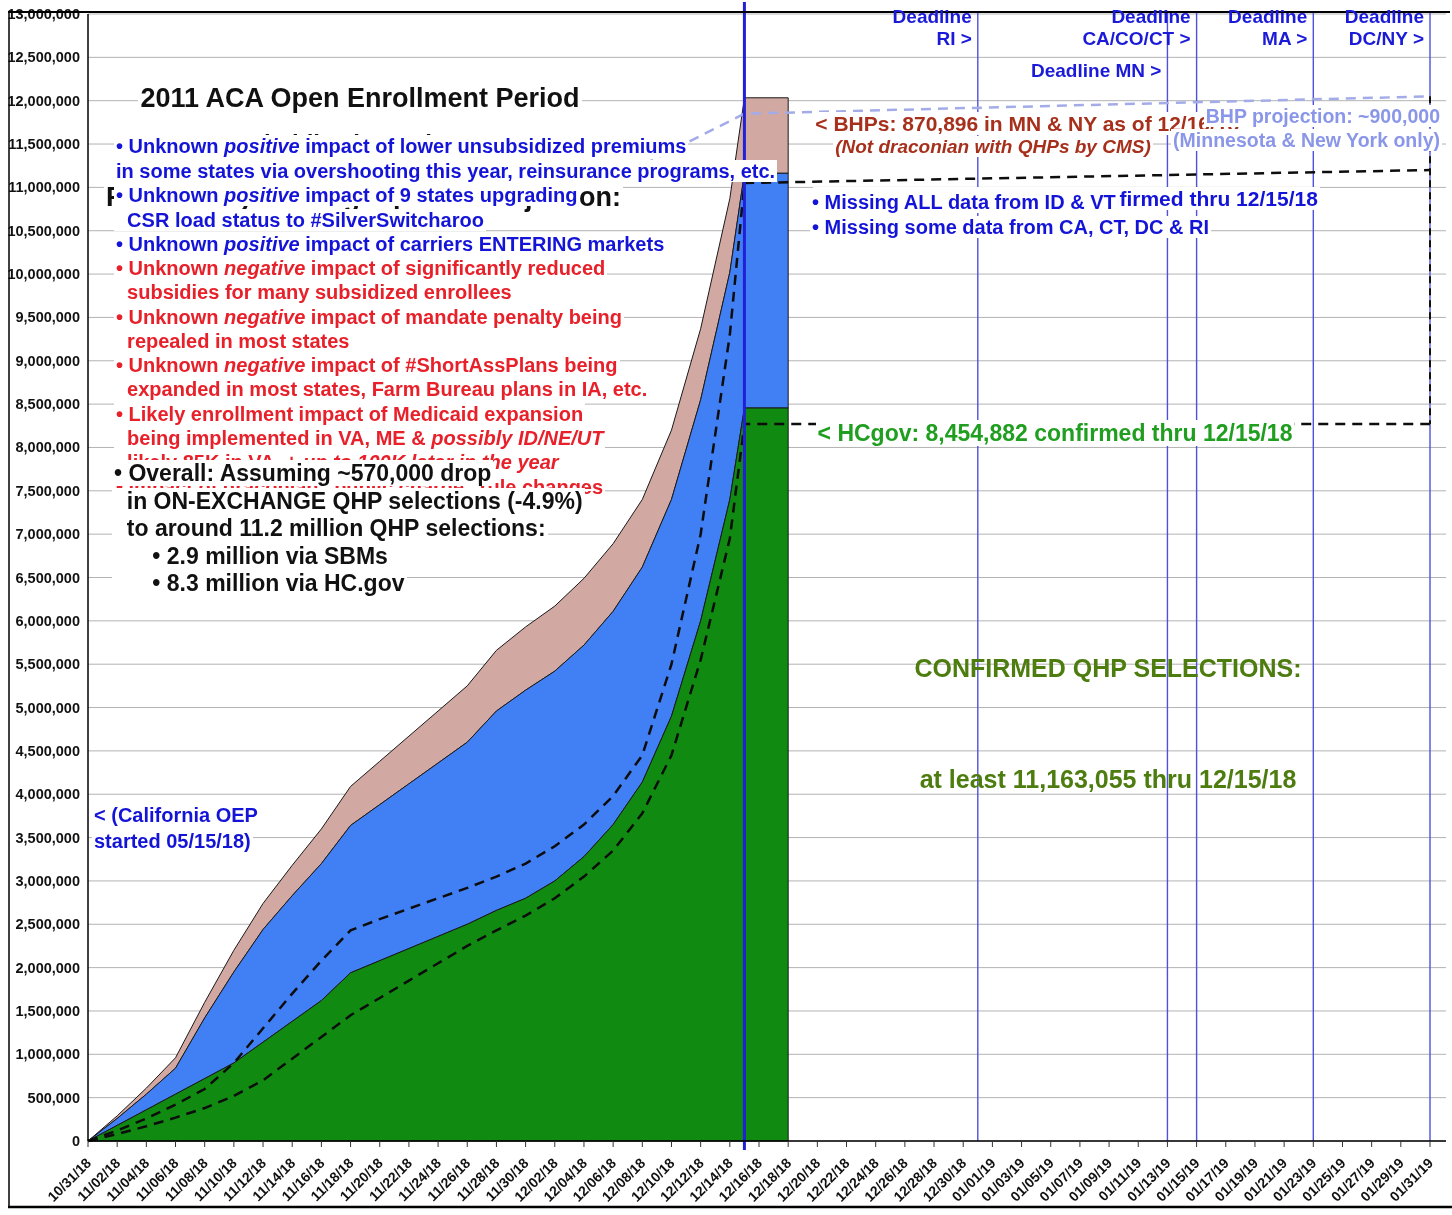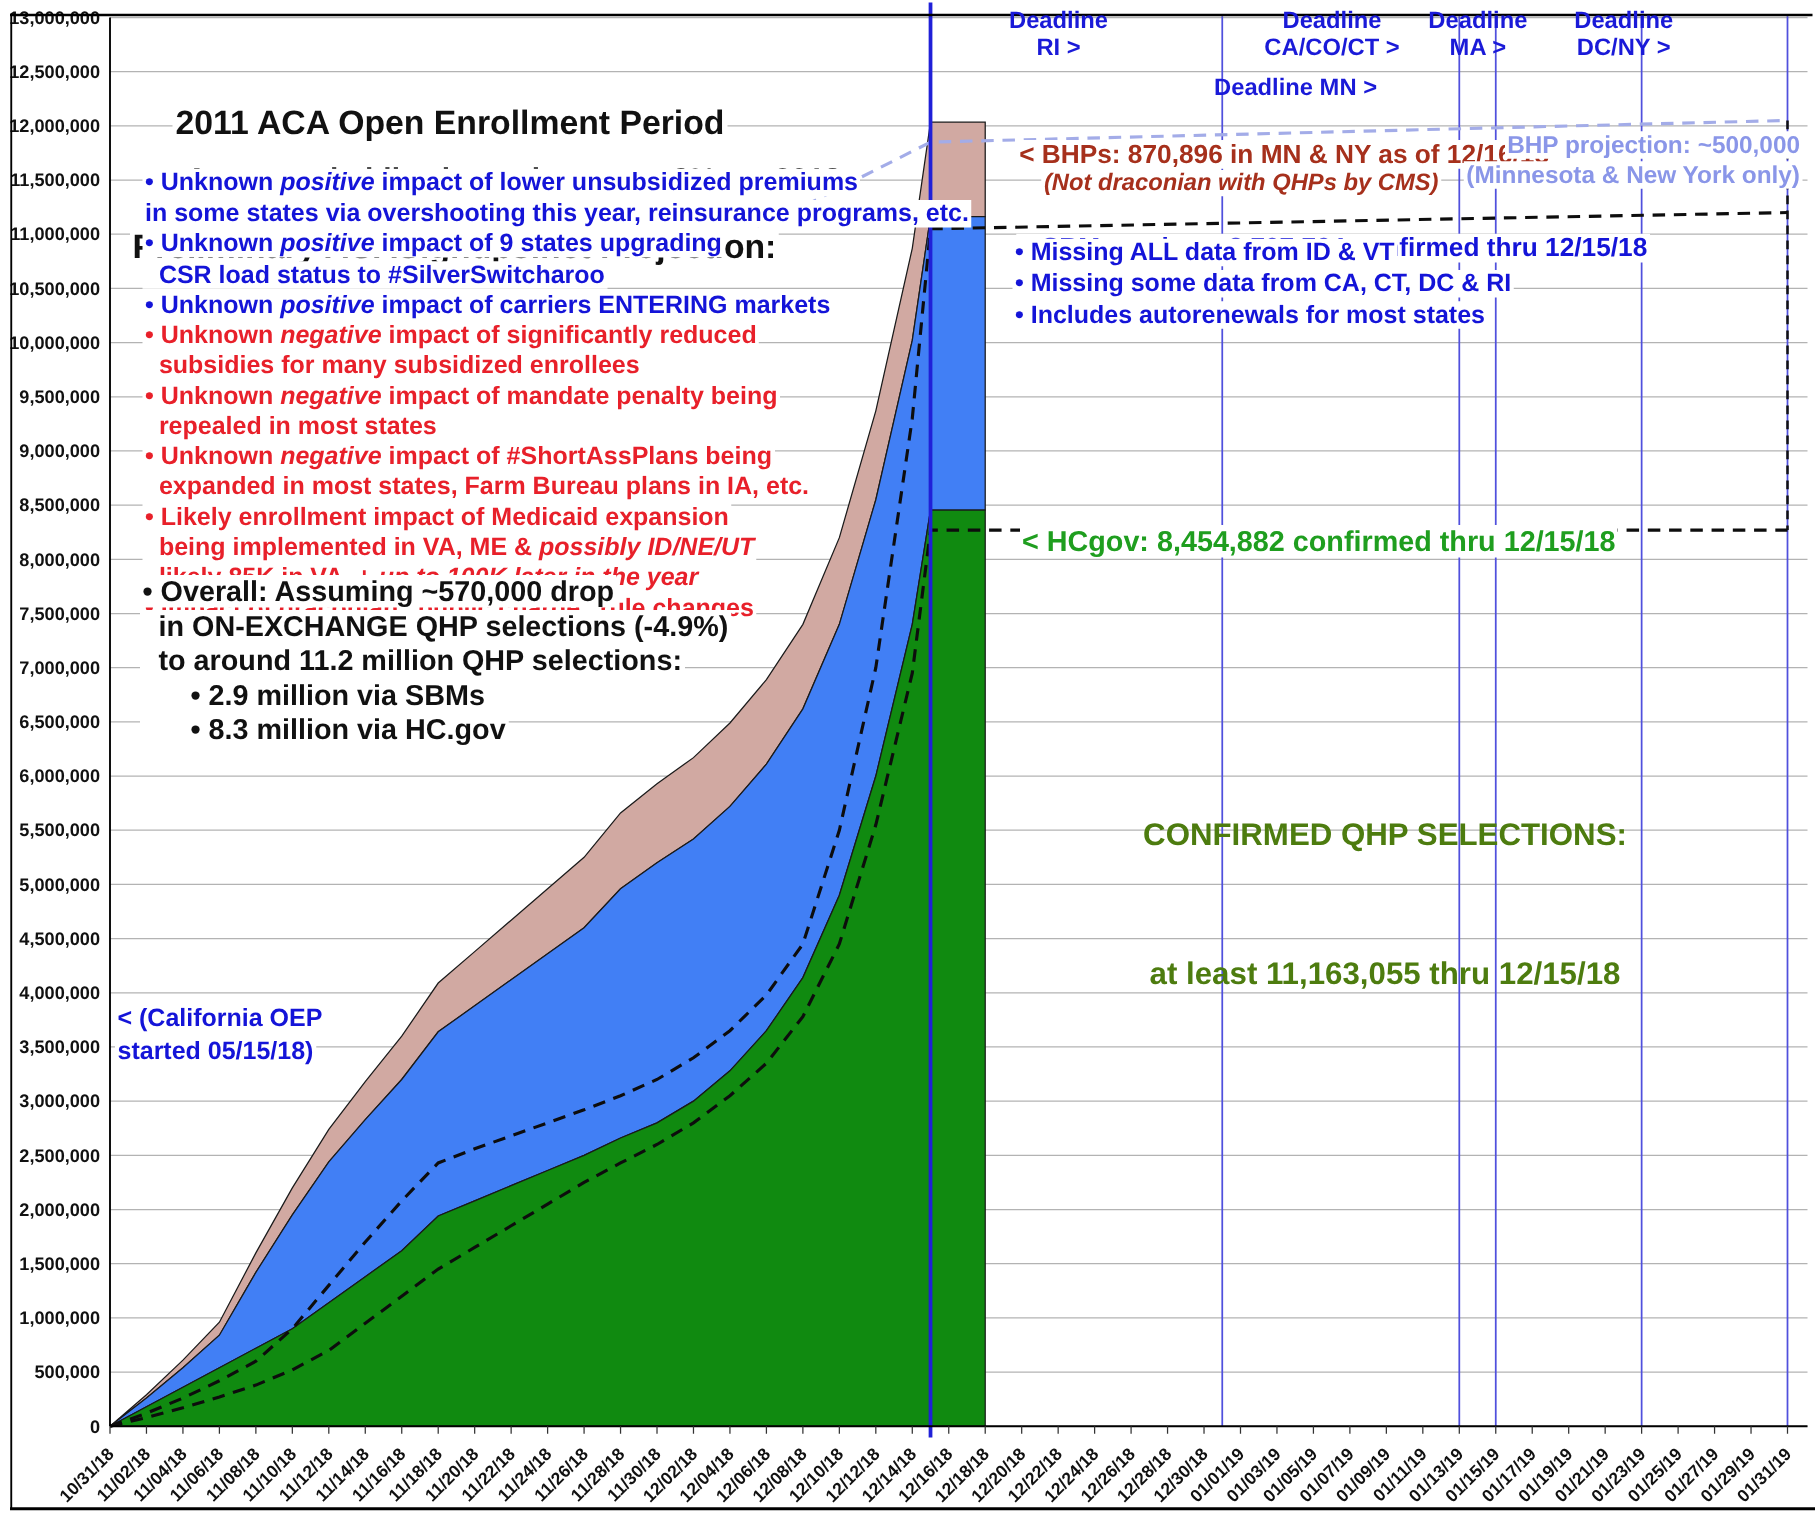--- a/index.html
+++ b/index.html
@@ -18,21 +18,21 @@
   #california{left:92px;top:802px;font-size:20px;line-height:26px;font-weight:bold;color:#1414d8;}
   #bhp-label{left:790px;top:88px;font-size:21px;font-weight:bold;color:#a6301c;}
   #bhp-sub{left:812px;top:114px;font-size:19px;font-weight:bold;font-style:italic;color:#a6301c;}
   #bhp-proj{left:1150px;top:104px;width:292px;text-align:right;font-size:19.5px;line-height:24px;
             font-weight:bold;color:#8a96e8;}
   #sbm-title{left:790px;top:163px;font-size:21px;font-weight:bold;color:#1414d8;}
   #sbm-bullets{left:810px;top:190px;font-size:20px;line-height:25px;font-weight:bold;color:#1414d8;}
   #hcgov-label{left:790px;top:393px;font-size:23px;font-weight:bold;color:#1f9e1f;}
   #confirmed{left:828px;top:576px;width:560px;text-align:center;font-size:25px;line-height:37px;
              font-weight:bold;color:#4d7c0f;}
-  .deadline{position:absolute;z-index:5;width:250px;text-align:center;font-size:19px;line-height:22px;
+  .deadline{position:absolute;z-index:5;width:250px;text-align:right;font-size:19px;line-height:22px;
             font-weight:bold;color:#1a1ad8;white-space:pre;}
 </style>
 </head>
 <body>
 
 <div class="stage">
   <svg id="chart" width="1452" height="1215" viewBox="0 0 1452 1215">
       <line x1="88" y1="1141" x2="1446" y2="1141" stroke="#b3b3b3" stroke-width="1"></line>
       <text x="80" y="1146" text-anchor="end" font-size="14.5" font-weight="bold" fill="#111" font-family="&quot;Liberation Sans&quot;,sans-serif">0</text>
       <line x1="88" y1="1097.6538461538462" x2="1446" y2="1097.6538461538462" stroke="#b3b3b3" stroke-width="1"></line>
@@ -214,26 +214,26 @@
   <div class="ann" id="negatives"><div class="ln"><span class="hl">• Unknown <i>negative</i> impact of significantly reduced</span></div><div class="ln"><span class="hl">  subsidies for many subsidized enrollees</span></div><div class="ln"><span class="hl">• Unknown <i>negative</i> impact of mandate penalty being</span></div><div class="ln"><span class="hl">  repealed in most states</span></div><div class="ln"><span class="hl">• Unknown <i>negative</i> impact of #ShortAssPlans being</span></div><div class="ln"><span class="hl">  expanded in most states, Farm Bureau plans in IA, etc.</span></div><div class="ln"><span class="hl">• Likely enrollment impact of Medicaid expansion</span></div><div class="ln"><span class="hl">  being implemented in VA, ME &amp; <i>possibly ID/NE/UT</i></span></div><div class="ln"><span class="hl">  likely 85K in VA, + <i>up to 100K later in the year</i></span></div><div class="ln"><span class="hl">• Impact of draconian “public charge” rule changes</span></div></div>
   <div class="ann" id="overall"><div class="ln"><span class="hl">• Overall: Assuming ~570,000 drop</span></div><div class="ln"><span class="hl">  in ON-EXCHANGE QHP selections (-4.9%)</span></div><div class="ln"><span class="hl">  to around 11.2 million QHP selections:</span></div><div class="ln"><span class="hl">      • 2.9 million via SBMs</span></div><div class="ln"><span class="hl">      • 8.3 million via HC.gov</span></div></div>
   <div class="ann" id="california"><div class="ln"><span class="hl">&lt; (California OEP</span></div><div class="ln"><span class="hl">started 05/15/18)</span></div></div>
 
   <div class="ann" id="bhp-label">
     <span class="hl">&lt; BHPs: 870,896 in MN &amp; NY as of 12/16/18</span>
   </div>
   <div class="ann" id="bhp-sub">
     <span class="hl">(Not draconian with QHPs by CMS)</span>
   </div>
-  <div class="ann" id="bhp-proj"><div class="ln"><span class="hl">BHP projection: ~500,000</span></div><div class="ln"><span class="hl">(Minnesota &amp; New York only)</span></div></div>
+  <div class="ann" id="bhp-proj"><div class="ln"><span class="hl">BHP projection: ~900,000</span></div><div class="ln"><span class="hl">(Minnesota &amp; New York only)</span></div></div>
 
   <div class="ann" id="sbm-title">
     <span class="hl">&lt; SBMs: at least 2,707,764 confirmed thru 12/15/18</span>
   </div>
-  <div class="ann" id="sbm-bullets"><div class="ln"><span class="hl">• Missing ALL data from ID &amp; VT</span></div><div class="ln"><span class="hl">• Missing some data from CA, CT, DC &amp; RI</span></div><div class="ln"><span class="hl">• Includes autorenewals for most states</span></div></div>
+  <div class="ann" id="sbm-bullets"><div class="ln"><span class="hl">• Missing ALL data from ID &amp; VT</span></div><div class="ln"><span class="hl">• Missing some data from CA, CT, DC &amp; RI</span></div></div>
 
   <div class="ann" id="hcgov-label">
     <span class="hl">&lt; HCgov: 8,454,882 confirmed thru 12/15/18</span>
   </div>
 
   <div class="ann" id="confirmed">
     <div class="ln">CONFIRMED QHP SELECTIONS:</div>
     <div class="ln">at least 11,163,055 thru 12/15/18</div>
   </div>
 

